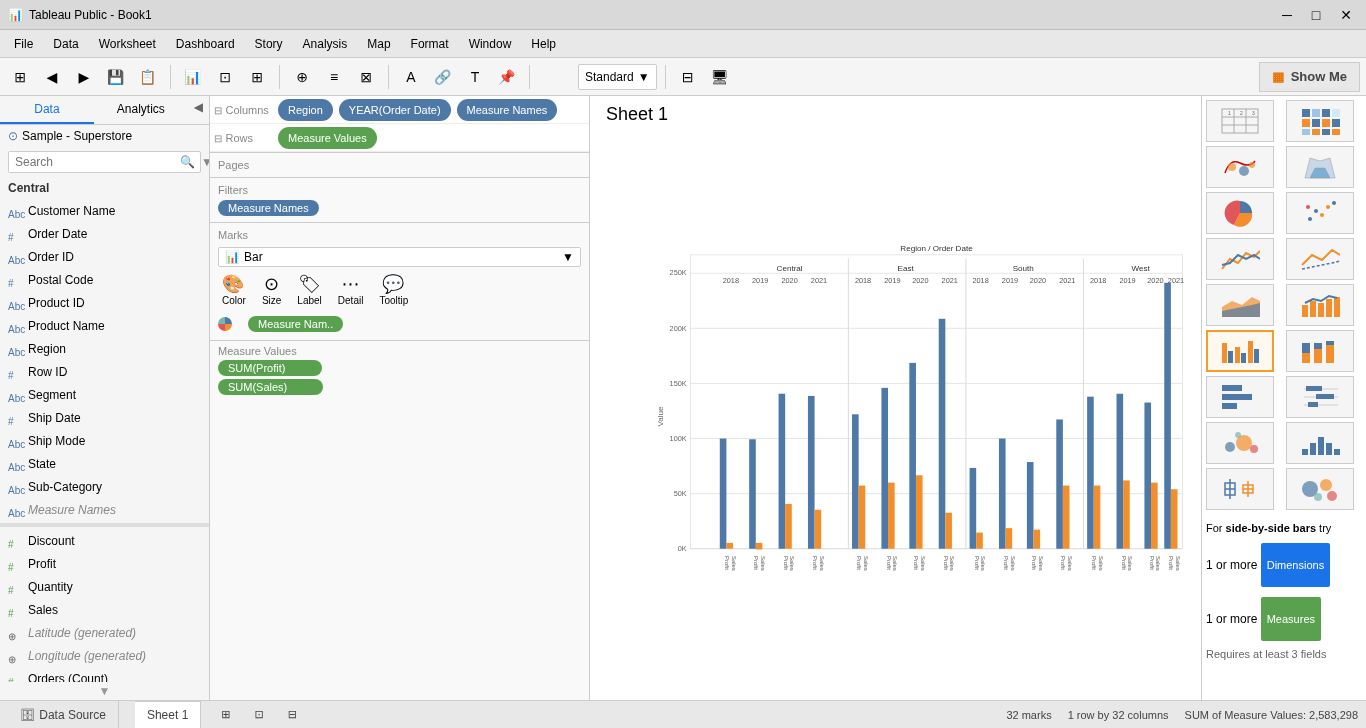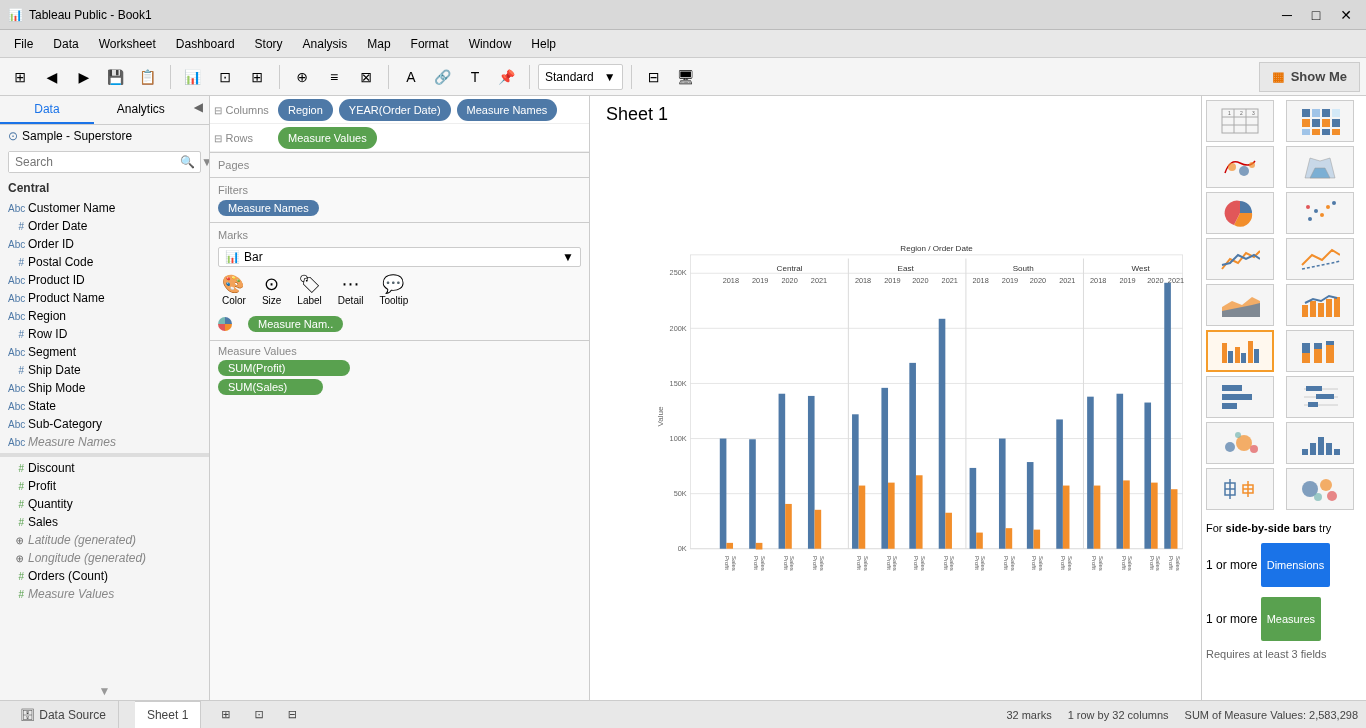--- a/index.html
+++ b/index.html
@@ -45,22 +45,22 @@
       border: 1px solid transparent;
       background: transparent;
       cursor: pointer;
       display: flex; align-items: center; justify-content: center;
       font-size: 14px;
       border-radius: 2px;
     }
     .toolbar-sep { width: 1px; height: 24px; background: #ccc; margin: 0 4px; }
     .toolbar-dropdown {
       height: 26px; border: 1px solid #ccc; background: white;
-      display: flex; align-items: center; padding: 0 6px; gap: 10px;
-      cursor: pointer; font-size: 12px; border-radius: 2px;
+      display: flex; align-items: center; padding: 0 6px; gap: 4px;
+      cursor: pointer; font-size: 12px; border-radius: 2px; margin-left: 40px;
     }
     .show-me-btn {
       margin-left: auto;
       height: 30px;
       background: #e8e8e8;
       border: 1px solid #ccc;
       display: flex; align-items: center; gap: 6px;
       padding: 0 12px; cursor: pointer;
       font-size: 13px; font-weight: 600;
       color: #444;
@@ -103,21 +103,21 @@
 
     .section-header {
       font-size: 12px; font-weight: 600;
       padding: 4px 8px; color: #333;
     }
     .field-list { overflow-y: auto; flex: 1; }
     .field-item {
       display: flex; align-items: center; gap: 4px;
       padding: 2px 8px; font-size: 12px; cursor: pointer;
     }
-    .field-icon { font-size: 10px; width: 16px; text-align: right; }
+    .field-icon { font-size: 10px; width: 16px; text-align: left; margin-top: 8px; }
     .field-icon.dim { color: #4e79a7; }
     .field-icon.mea { color: #59a14f; }
     .field-icon.geo { color: #666; }
     .field-name { flex: 1; }
     .field-name.italic { font-style: italic; color: #888; }
 
     
     #middle-panel {
       width: 380px;
       background: #f9f9f9;
@@ -494,21 +494,21 @@
         </div>
       </div>
       <div style="display:flex; align-items:center; gap:16px; padding:2px 0;">
         <span class="multicolor-dot"></span>
         <span class="measure-pill">Measure Nam..</span>
       </div>
     </div>
 
     <div class="measure-values-section">
       <div class="mv-title">Measure Values</div>
-      <div class="measure-pill" style="margin:3px 0; width:132px;">SUM(Profit)</div>
+      <div class="measure-pill" style="margin:3px 0; width:104px;">SUM(Profit)</div>
       <div class="measure-pill" style="margin:3px 0; width:105px;">SUM(Sales)</div>
     </div>
   </div>
 
   <div id="chart-panel">
     <div id="chart-title">Sheet 1</div>
     <div id="chart-container">
       <svg id="bar-chart" viewBox="0 0 750 480" preserveAspectRatio="xMidYMid meet">
 
         <text transform="translate(18,240) rotate(-90)" text-anchor="middle" font-size="11" fill="#666">Value</text>

